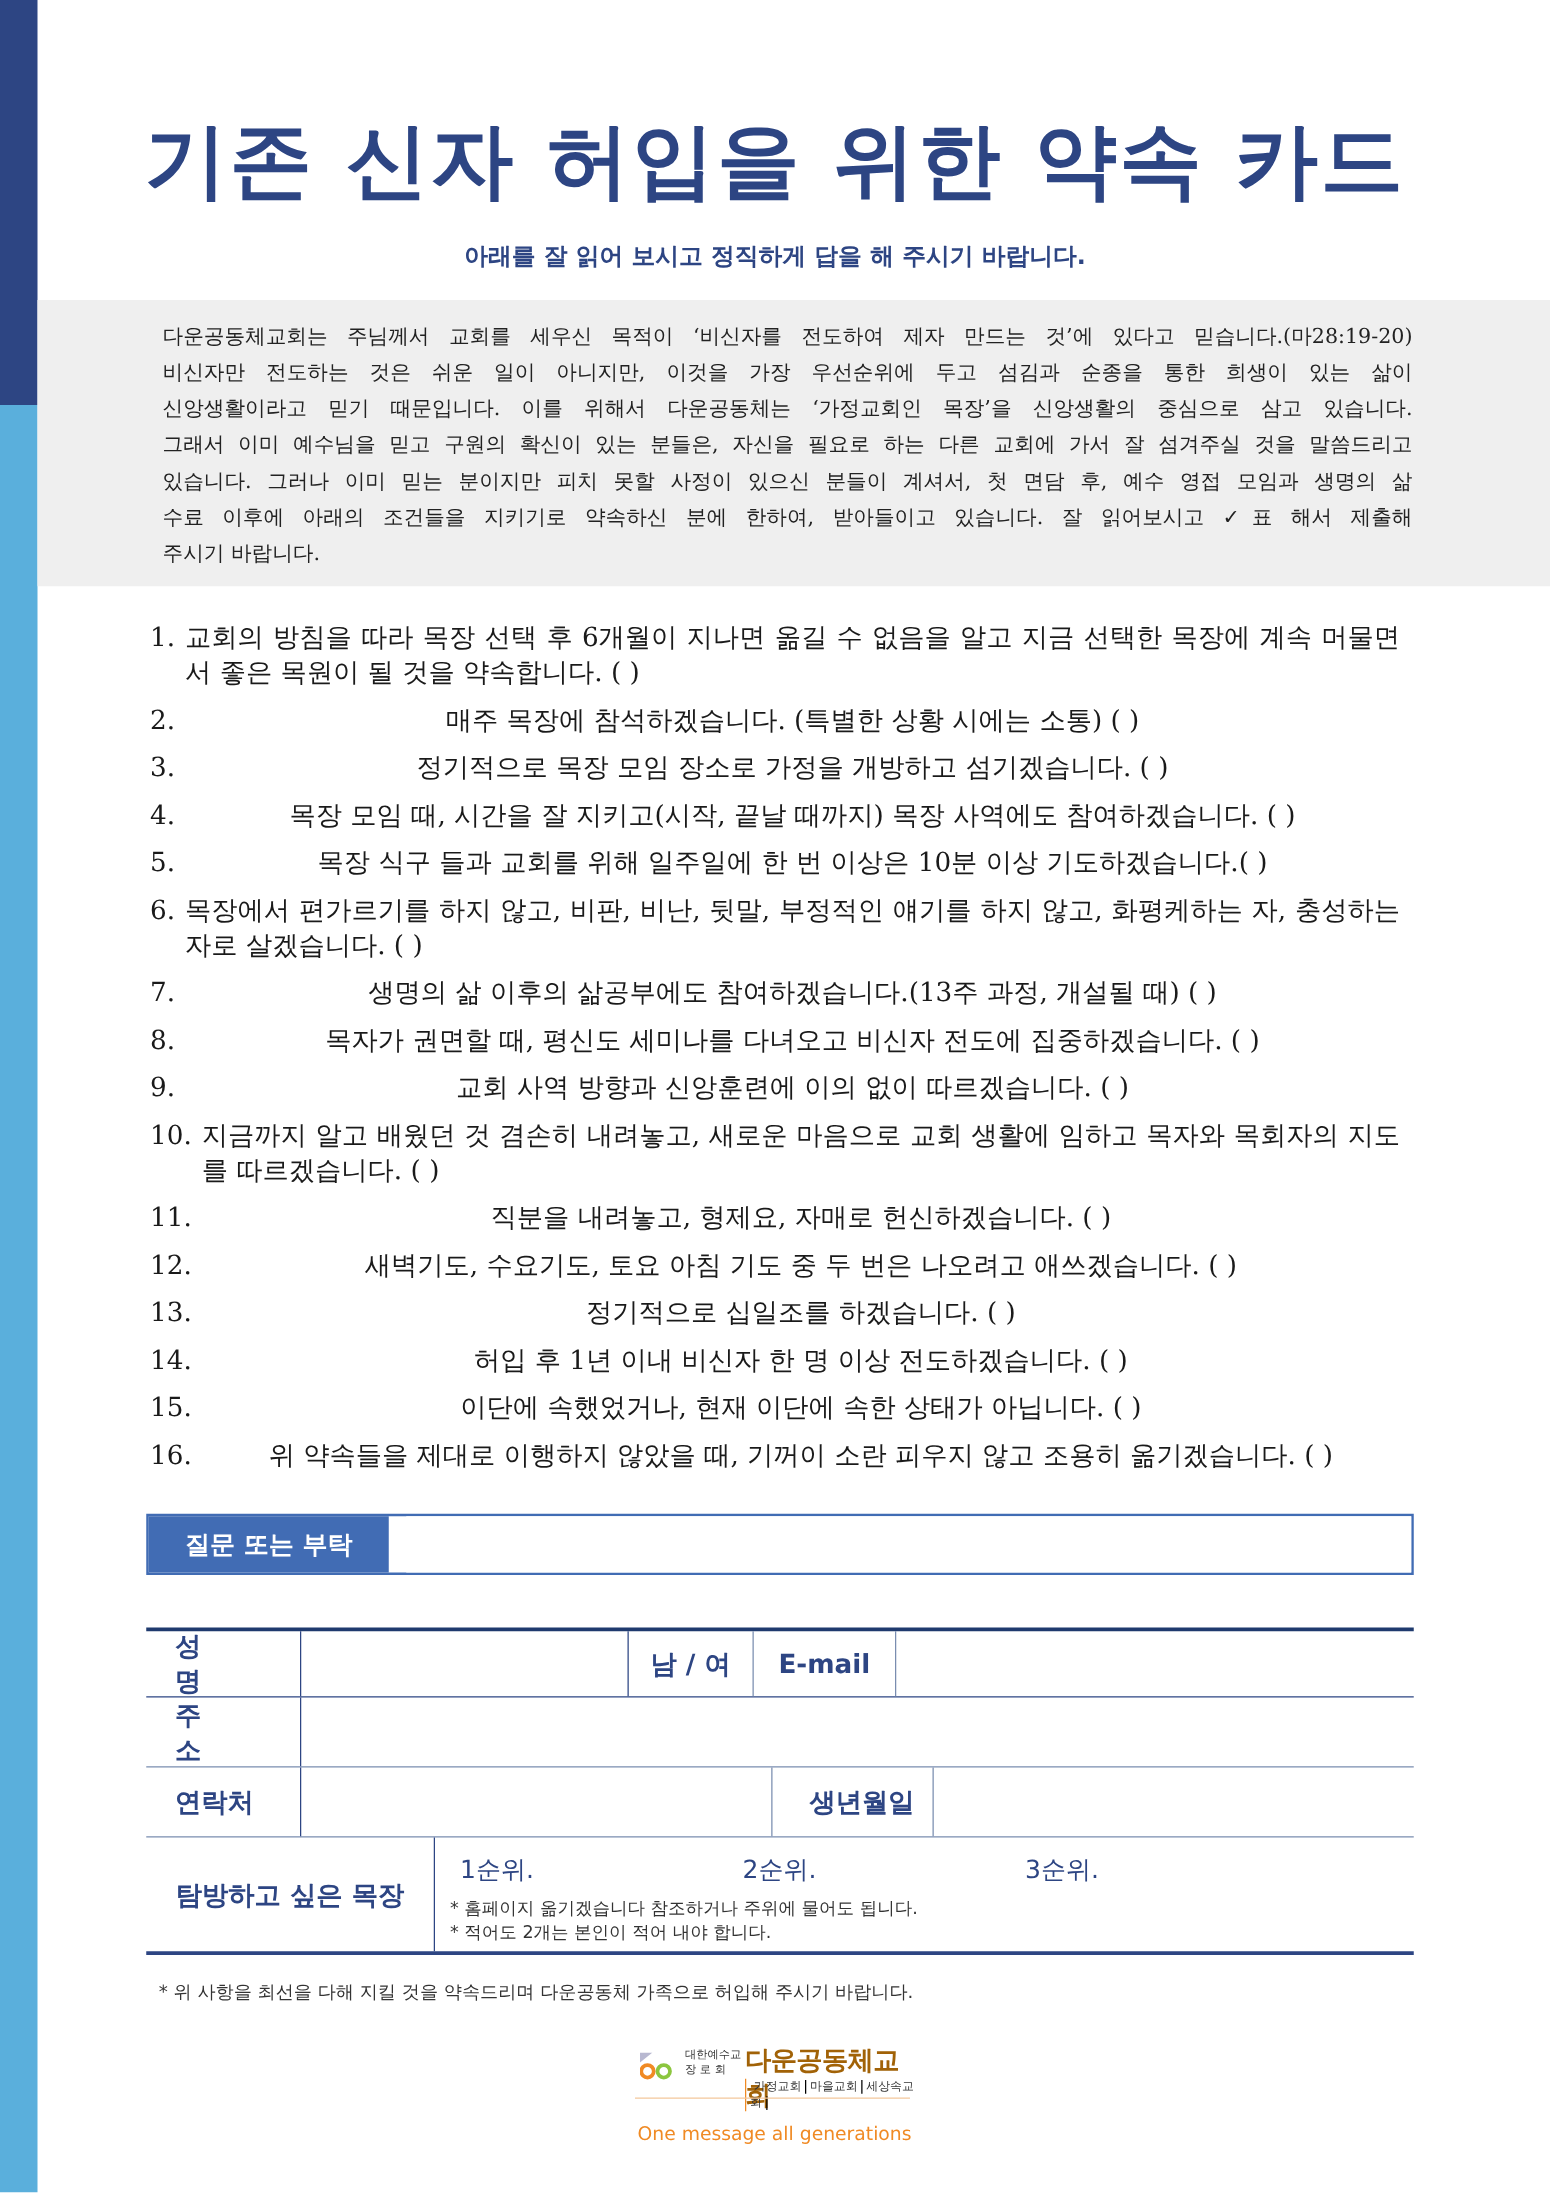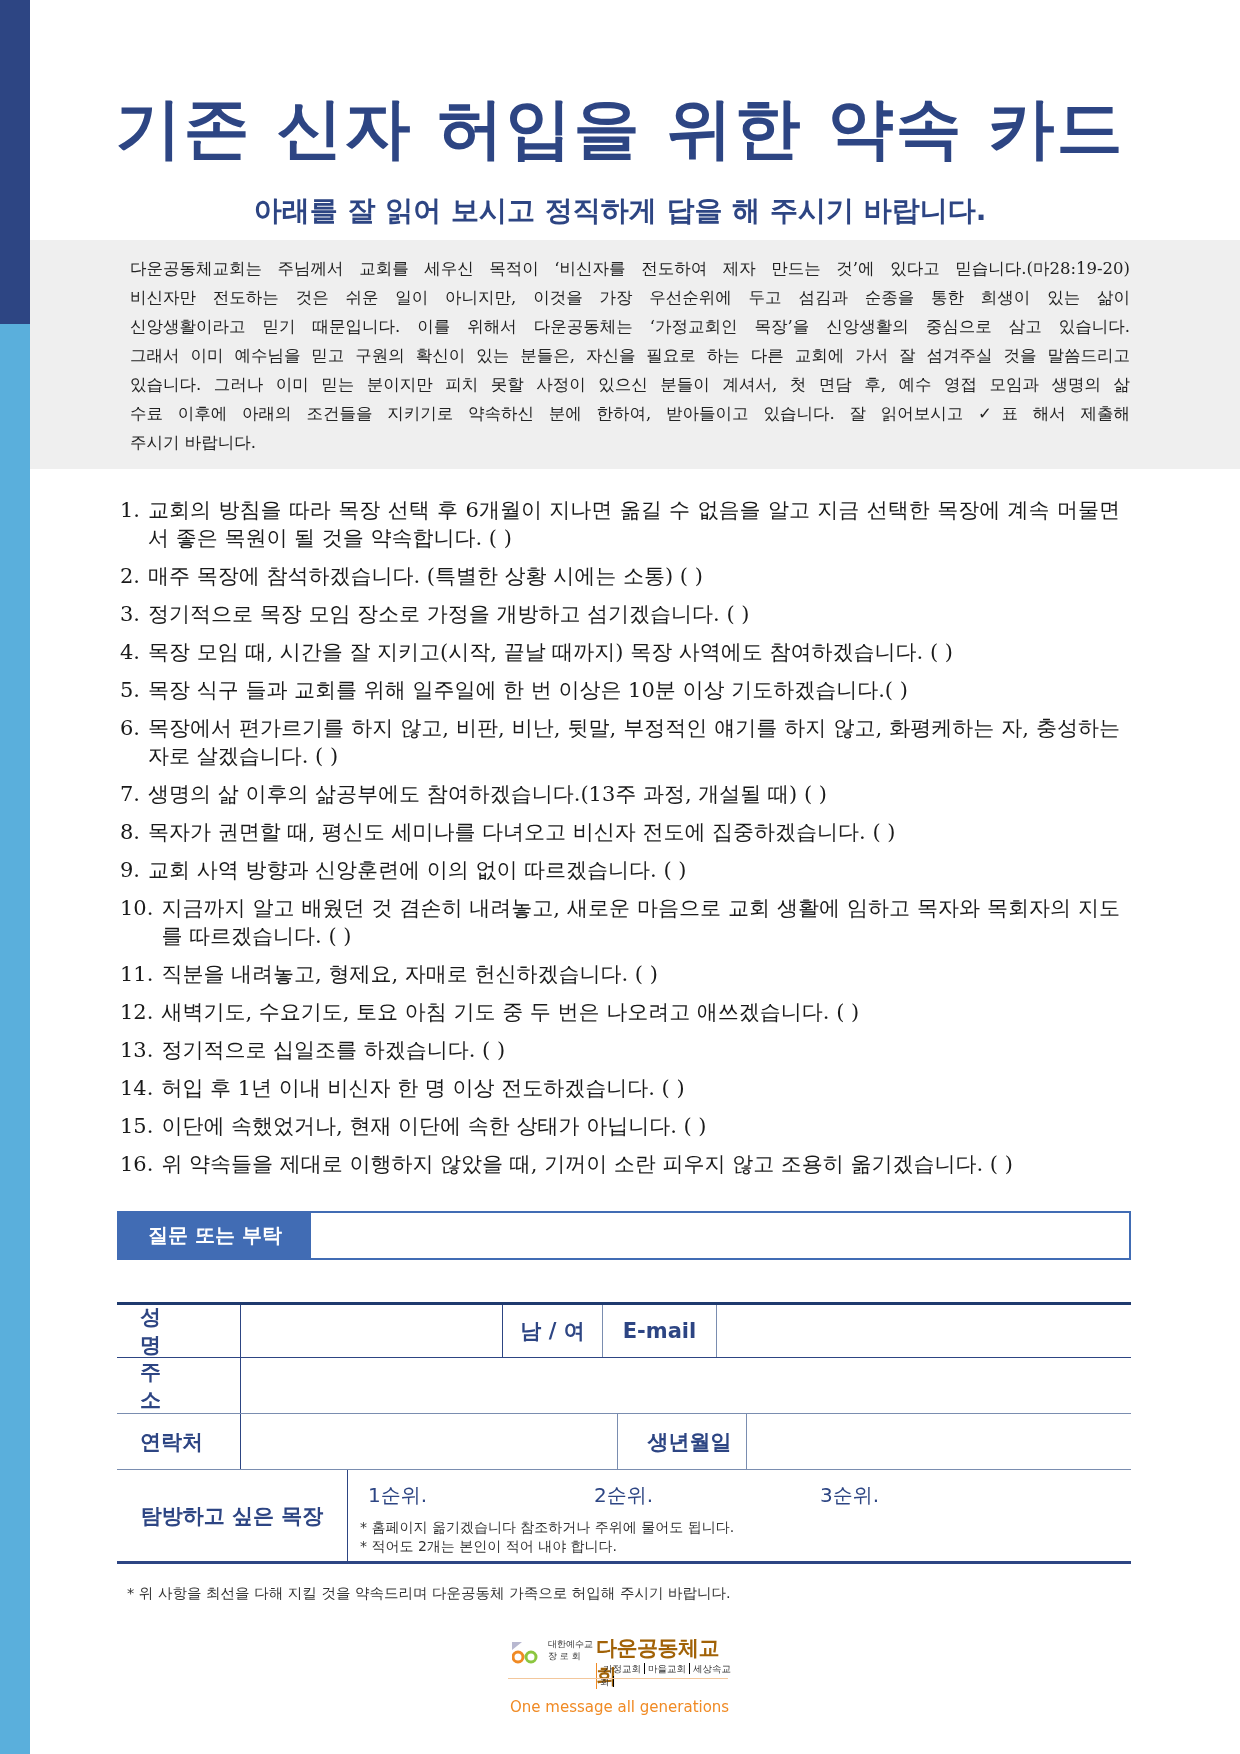--- a/index.html
+++ b/index.html
@@ -7,34 +7,34 @@
   body { position: relative; font-family: "DejaVu Serif", "Liberation Serif", serif; color: #1a1a1a; }
 
   .side-band-top { position: absolute; left: 0; top: 0; width: 30px; height: 324px; background: #2d4583; }
   .side-band-bottom { position: absolute; left: 0; top: 324px; width: 30px; height: 1430px; background: #5aafdc; }
 
   .title { position: absolute; left: 0; top: 84px; width: 1240px; text-align: center;
     font-family: "DejaVu Sans", "Liberation Sans", sans-serif; font-weight: bold;
     font-size: 66px; letter-spacing: 2px; color: #2d4583; }
   .subtitle { position: absolute; left: 0; top: 192px; width: 1240px; text-align: center;
     font-family: "DejaVu Sans", "Liberation Sans", sans-serif; font-weight: bold;
-    font-size: 28px; color: #2d4583; }
+    font-size: 19px; color: #2d4583; }
 
   .intro-box { position: absolute; left: 30px; top: 240px; width: 1210px; height: 229px; background: #efefef; }
   .intro-text { position: absolute; left: 130px; top: 254px; width: 1000px;
     font-family: "DejaVu Serif", "Liberation Serif", serif; font-size: 16.5px; line-height: 29px;
     text-align: justify; color: #222; }
   .intro-text .ln { display: block; white-space: nowrap; text-align-last: justify; }
   .intro-text .ln.last { text-align-last: left; }
 
   .promises { position: absolute; left: 120px; top: 496px; width: 1000px;
     font-family: "DejaVu Serif", "Liberation Serif", serif; font-size: 21px; color: #1a1a1a; }
   .promise { display: flex; margin-bottom: 10px; line-height: 28px; }
   .promise .num { flex: 0 0 auto; margin-right: 8px; }
-  .promise .txt { flex: 1; }
+  .promise .txt { flex: 1; text-align: center; }
   .promise.wrap .txt { text-align: justify; }
 
   .qa { position: absolute; left: 117px; top: 1211px; width: 1014px; height: 49px; border: 2px solid #416cb4; display: flex; gap: 14px; }
   .qa-label { width: 192px; height: 100%; background: #416cb4; color: #fff;
     font-family: "DejaVu Sans", "Liberation Sans", sans-serif; font-weight: bold; font-size: 20px;
     display: flex; align-items: center; justify-content: center; }
   .qa-input { flex: 1; border: none; outline: none; background: #fff; }
 
   .info { position: absolute; left: 117px; top: 1302px; width: 1014px; }
   .row { display: flex; border-bottom: 1px solid #2d4583; height: 56px; }

